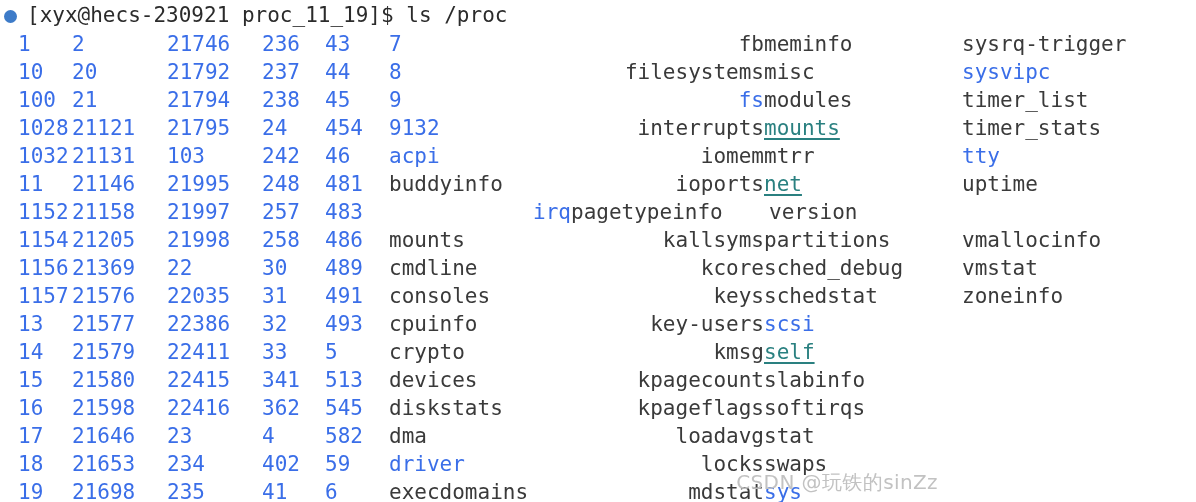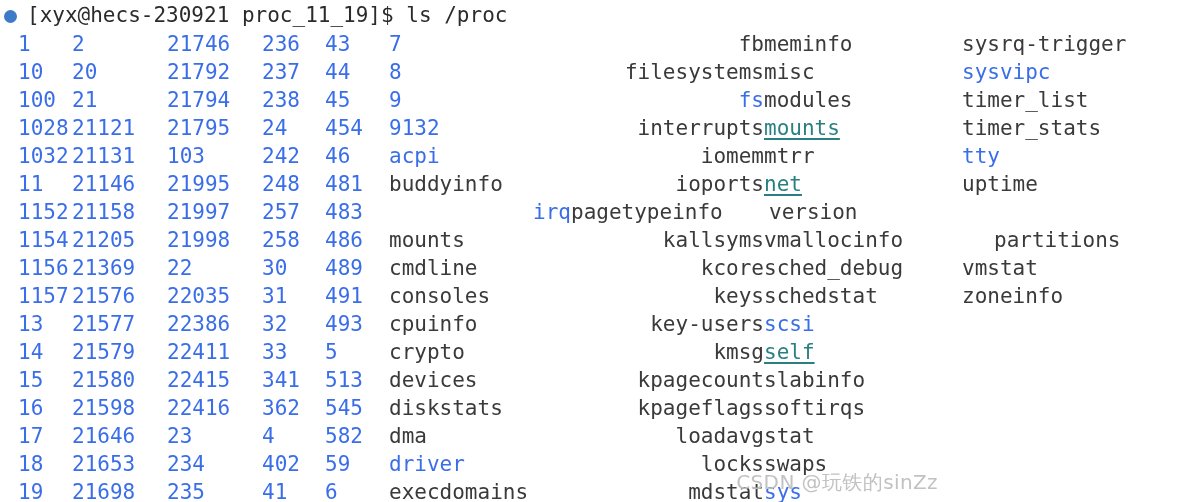--- a/index.html
+++ b/index.html
@@ -100,21 +100,21 @@
   </div>
 
   <div id="output">
       <div class="line"><span class="cell c0 dir">1</span><span class="cell c1 dir">2</span><span class="cell c2 dir">21746</span><span class="cell c3 dir">236</span><span class="cell c4 dir">43</span><span class="cell c5 dir">7</span><span class="cell c6 file">fb</span><span class="cell c7 file">meminfo</span><span class="cell c8 file">sysrq-trigger</span></div>
       <div class="line"><span class="cell c0 dir">10</span><span class="cell c1 dir">20</span><span class="cell c2 dir">21792</span><span class="cell c3 dir">237</span><span class="cell c4 dir">44</span><span class="cell c5 dir">8</span><span class="cell c6 file">filesystems</span><span class="cell c7 file">misc</span><span class="cell c8 dir">sysvipc</span></div>
       <div class="line"><span class="cell c0 dir">100</span><span class="cell c1 dir">21</span><span class="cell c2 dir">21794</span><span class="cell c3 dir">238</span><span class="cell c4 dir">45</span><span class="cell c5 dir">9</span><span class="cell c6 dir">fs</span><span class="cell c7 file">modules</span><span class="cell c8 file">timer_list</span></div>
       <div class="line"><span class="cell c0 dir">1028</span><span class="cell c1 dir">21121</span><span class="cell c2 dir">21795</span><span class="cell c3 dir">24</span><span class="cell c4 dir">454</span><span class="cell c5 dir">9132</span><span class="cell c6 file">interrupts</span><span class="cell c7 link">mounts</span><span class="cell c8 file">timer_stats</span></div>
       <div class="line"><span class="cell c0 dir">1032</span><span class="cell c1 dir">21131</span><span class="cell c2 dir">103</span><span class="cell c3 dir">242</span><span class="cell c4 dir">46</span><span class="cell c5 dir">acpi</span><span class="cell c6 file">iomem</span><span class="cell c7 file">mtrr</span><span class="cell c8 dir">tty</span></div>
       <div class="line"><span class="cell c0 dir">11</span><span class="cell c1 dir">21146</span><span class="cell c2 dir">21995</span><span class="cell c3 dir">248</span><span class="cell c4 dir">481</span><span class="cell c5 file">buddyinfo</span><span class="cell c6 file">ioports</span><span class="cell c7 link">net</span><span class="cell c8 file">uptime</span></div>
       <div class="line"><span class="cell c0 dir">1152</span><span class="cell c1 dir">21158</span><span class="cell c2 dir">21997</span><span class="cell c3 dir">257</span><span class="cell c4 dir">483</span><span class="cell c6 dir">irq</span><span class="cell c7 file">pagetypeinfo</span><span class="cell c8 file">version</span></div>
-      <div class="line"><span class="cell c0 dir">1154</span><span class="cell c1 dir">21205</span><span class="cell c2 dir">21998</span><span class="cell c3 dir">258</span><span class="cell c4 dir">486</span><span class="cell c5 file">mounts</span><span class="cell c6 file">kallsyms</span><span class="cell c8 file">vmallocinfo</span><span class="cell c7 file">partitions</span></div>
+      <div class="line"><span class="cell c0 dir">1154</span><span class="cell c1 dir">21205</span><span class="cell c2 dir">21998</span><span class="cell c3 dir">258</span><span class="cell c4 dir">486</span><span class="cell c5 file">mounts</span><span class="cell c6 file">kallsyms</span><span class="cell c7 file">partitions</span><span class="cell c8 file">vmallocinfo</span></div>
       <div class="line"><span class="cell c0 dir">1156</span><span class="cell c1 dir">21369</span><span class="cell c2 dir">22</span><span class="cell c3 dir">30</span><span class="cell c4 dir">489</span><span class="cell c5 file">cmdline</span><span class="cell c6 file">kcore</span><span class="cell c7 file">sched_debug</span><span class="cell c8 file">vmstat</span></div>
       <div class="line"><span class="cell c0 dir">1157</span><span class="cell c1 dir">21576</span><span class="cell c2 dir">22035</span><span class="cell c3 dir">31</span><span class="cell c4 dir">491</span><span class="cell c5 file">consoles</span><span class="cell c6 file">keys</span><span class="cell c7 file">schedstat</span><span class="cell c8 file">zoneinfo</span></div>
       <div class="line"><span class="cell c0 dir">13</span><span class="cell c1 dir">21577</span><span class="cell c2 dir">22386</span><span class="cell c3 dir">32</span><span class="cell c4 dir">493</span><span class="cell c5 file">cpuinfo</span><span class="cell c6 file">key-users</span><span class="cell c7 dir">scsi</span><span class="cell c8 file"></span></div>
       <div class="line"><span class="cell c0 dir">14</span><span class="cell c1 dir">21579</span><span class="cell c2 dir">22411</span><span class="cell c3 dir">33</span><span class="cell c4 dir">5</span><span class="cell c5 file">crypto</span><span class="cell c6 file">kmsg</span><span class="cell c7 link">self</span><span class="cell c8 file"></span></div>
       <div class="line"><span class="cell c0 dir">15</span><span class="cell c1 dir">21580</span><span class="cell c2 dir">22415</span><span class="cell c3 dir">341</span><span class="cell c4 dir">513</span><span class="cell c5 file">devices</span><span class="cell c6 file">kpagecount</span><span class="cell c7 file">slabinfo</span><span class="cell c8 file"></span></div>
       <div class="line"><span class="cell c0 dir">16</span><span class="cell c1 dir">21598</span><span class="cell c2 dir">22416</span><span class="cell c3 dir">362</span><span class="cell c4 dir">545</span><span class="cell c5 file">diskstats</span><span class="cell c6 file">kpageflags</span><span class="cell c7 file">softirqs</span><span class="cell c8 file"></span></div>
       <div class="line"><span class="cell c0 dir">17</span><span class="cell c1 dir">21646</span><span class="cell c2 dir">23</span><span class="cell c3 dir">4</span><span class="cell c4 dir">582</span><span class="cell c5 file">dma</span><span class="cell c6 file">loadavg</span><span class="cell c7 file">stat</span><span class="cell c8 file"></span></div>
       <div class="line"><span class="cell c0 dir">18</span><span class="cell c1 dir">21653</span><span class="cell c2 dir">234</span><span class="cell c3 dir">402</span><span class="cell c4 dir">59</span><span class="cell c5 dir">driver</span><span class="cell c6 file">locks</span><span class="cell c7 file">swaps</span><span class="cell c8 file"></span></div>
       <div class="line"><span class="cell c0 dir">19</span><span class="cell c1 dir">21698</span><span class="cell c2 dir">235</span><span class="cell c3 dir">41</span><span class="cell c4 dir">6</span><span class="cell c5 file">execdomains</span><span class="cell c6 file">mdstat</span><span class="cell c7 dir">sys</span><span class="cell c8 file"></span></div>
     </div>

